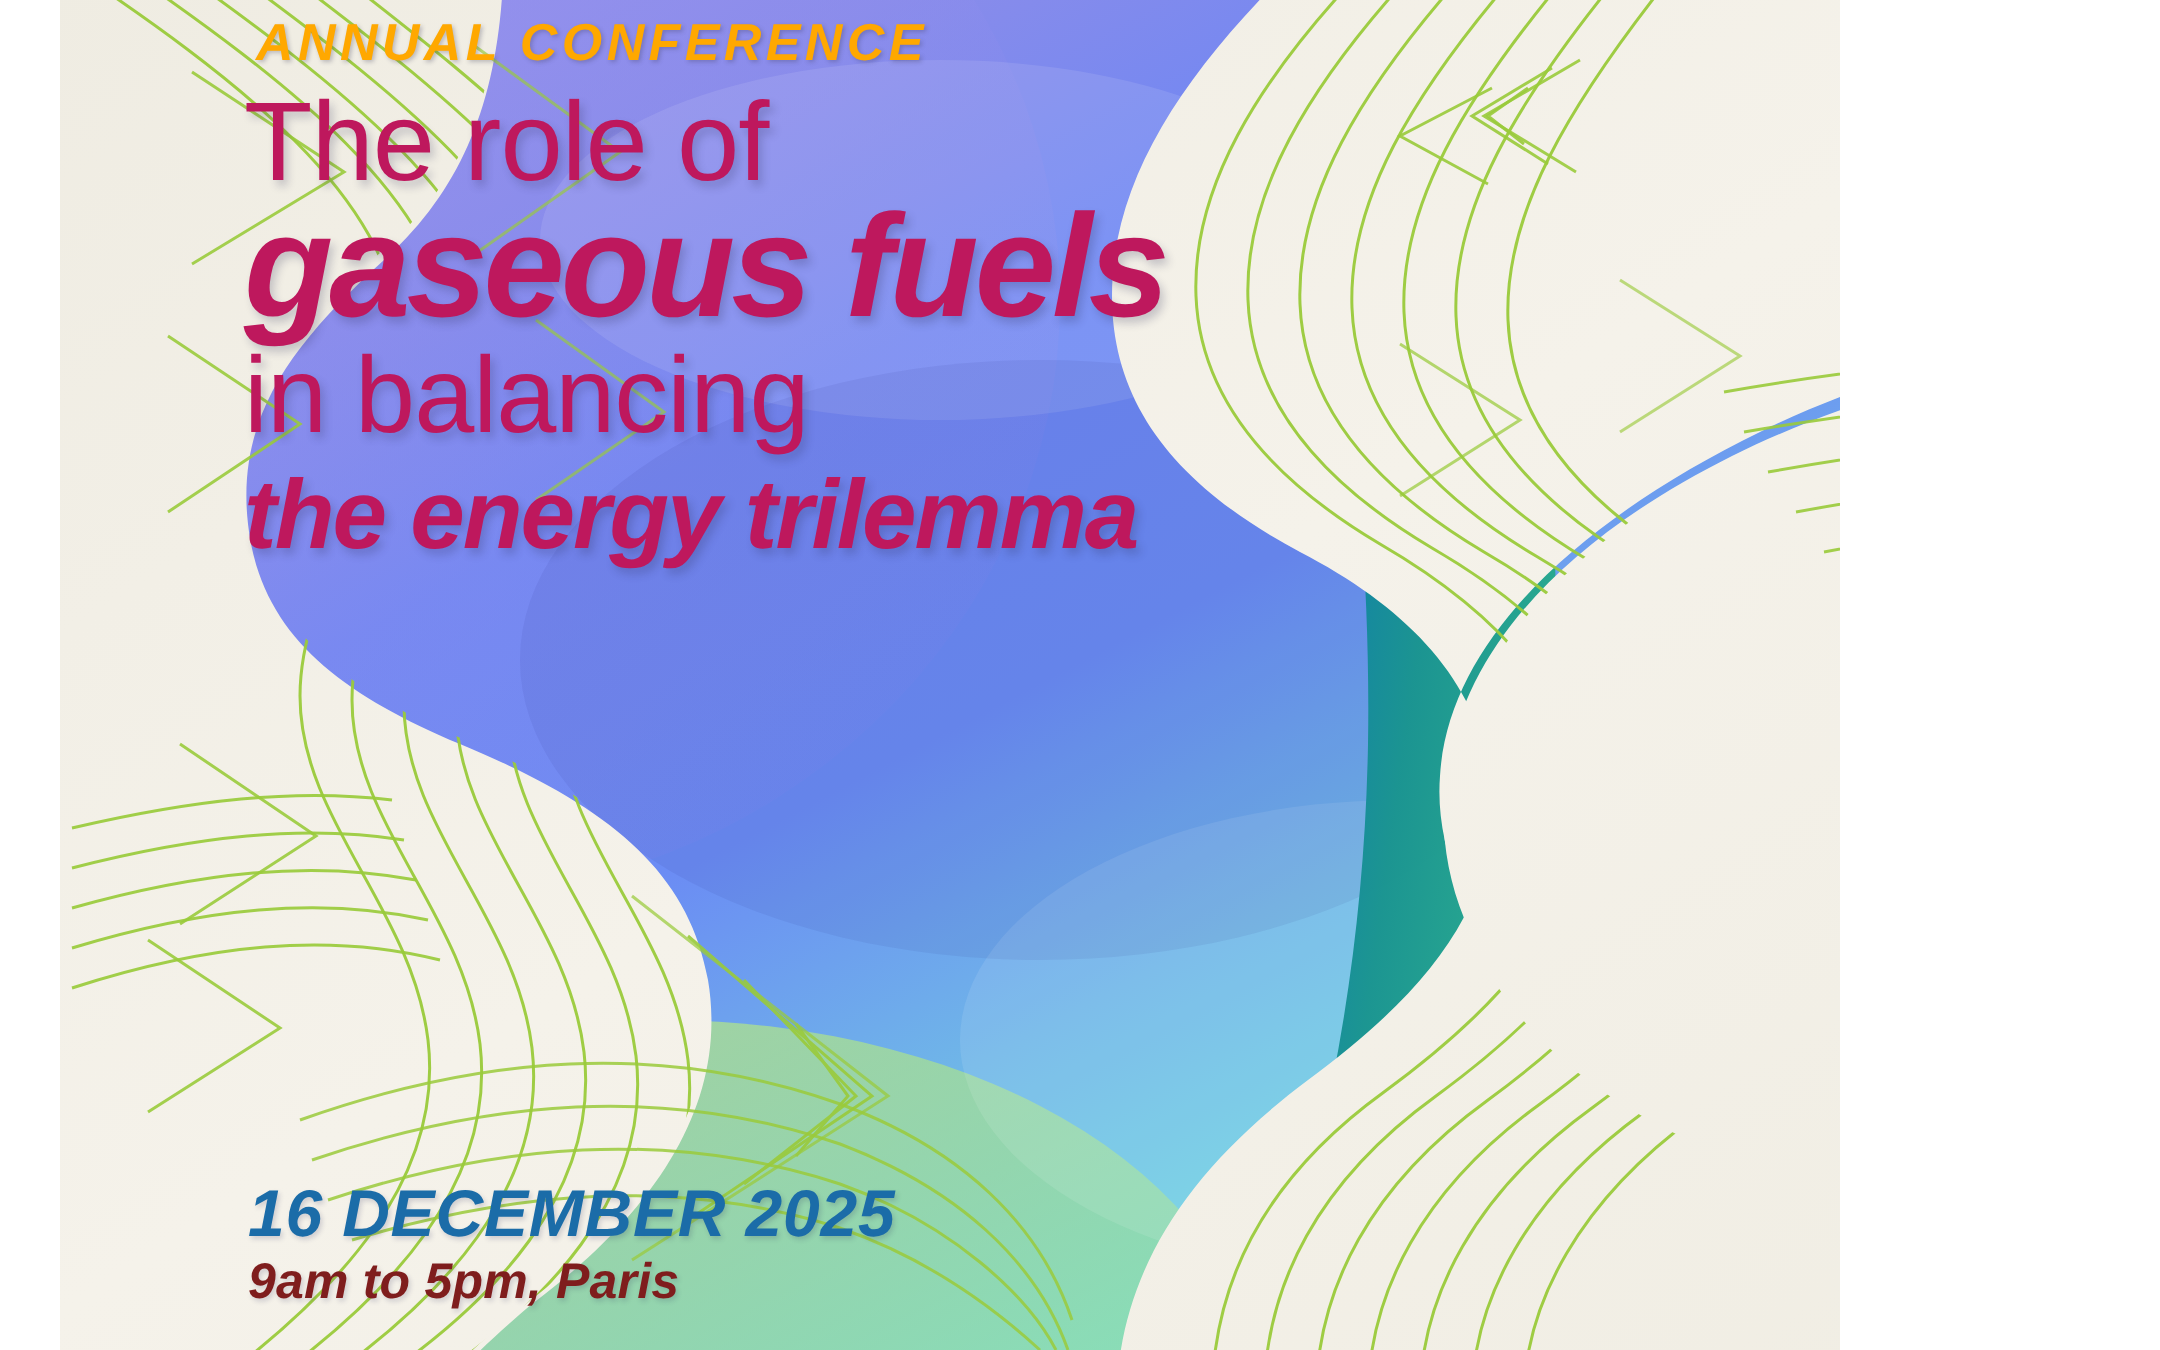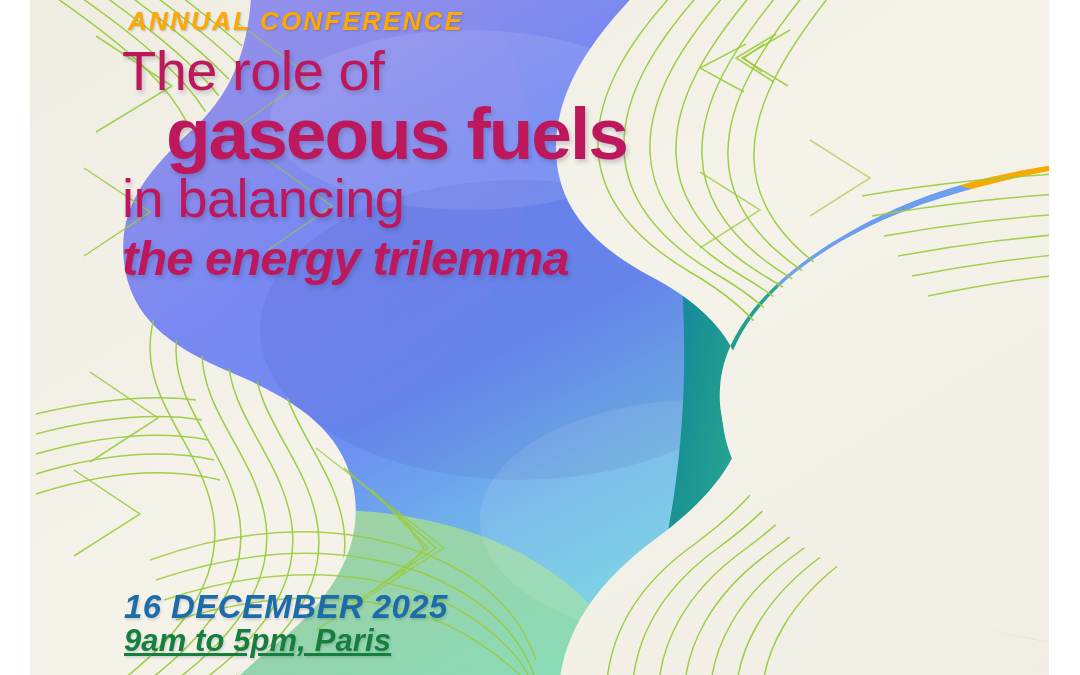--- a/index.html
+++ b/index.html
@@ -4,21 +4,21 @@
 <style>
   * { margin:0; padding:0; box-sizing:border-box; }
   html,body { width:1080px; height:675px; overflow:hidden; }
   body {
     font-family:"Liberation Sans", sans-serif;
     background:#ffffff;
     position:relative;
   }
   #poster {
     position:absolute; inset:0;
-    width:1049px; height:675px;
+    width:920px; height:675px;
     overflow:hidden;
     background:#ffffff;
   }
 
   
   .art { position:absolute; inset:0; }
   .art svg { display:block; width:1080px; height:675px; }
 
   
   #content {
@@ -45,24 +45,23 @@
     left:122px; top:42px;
     width:600px;
     color:#be185d;
   }
   .t-line { white-space:nowrap; text-shadow:2px 3px 4px rgba(40,40,80,.22); }
   .t1 {
     font-size:56px; font-weight:400; line-height:58px;
     letter-spacing:-0.5px;
   }
   .t2 {
-    font-size:73px; font-weight:700; 
+    font-size:73px; font-weight:700; font-style:italic;
     line-height:76px; letter-spacing:-2px;
     margin-top:-4px;
-    margin-left:44px;
   }
   .t3 {
     font-size:54px; font-weight:400; line-height:56px;
     letter-spacing:-0.5px; margin-top:-2px;
   }
   .t4 {
     font-size:49px; font-weight:700; font-style:italic;
     line-height:56px; letter-spacing:-1px; margin-top:4px;
   }
 
@@ -85,27 +84,26 @@
   }
   .dt-date {
     font-size:33px; font-weight:700; font-style:italic;
     letter-spacing:0.4px;
     color:#1B6CA8;
     line-height:38px;
     text-shadow:1px 1.5px 2.5px rgba(40,40,90,.18);
     white-space:nowrap;
   }
   .dt-time {
-    font-size:31px; font-weight:700; font-style:italic;
-    color:#15803d;
+    font-size:25px; font-weight:700; font-style:italic;
+    color:#7f1d1d;
     line-height:30px;
     letter-spacing:0.1px;
     text-shadow:1px 1.5px 2.5px rgba(40,40,90,.18);
     white-space:nowrap;
-    text-decoration:underline;
   }
 </style>
 </head>
 <body>
 
 <div id="poster">
 
   <div class="art">
     <svg viewBox="0 0 1080 675" xmlns="http://www.w3.org/2000/svg" aria-hidden="true">
       <defs>

